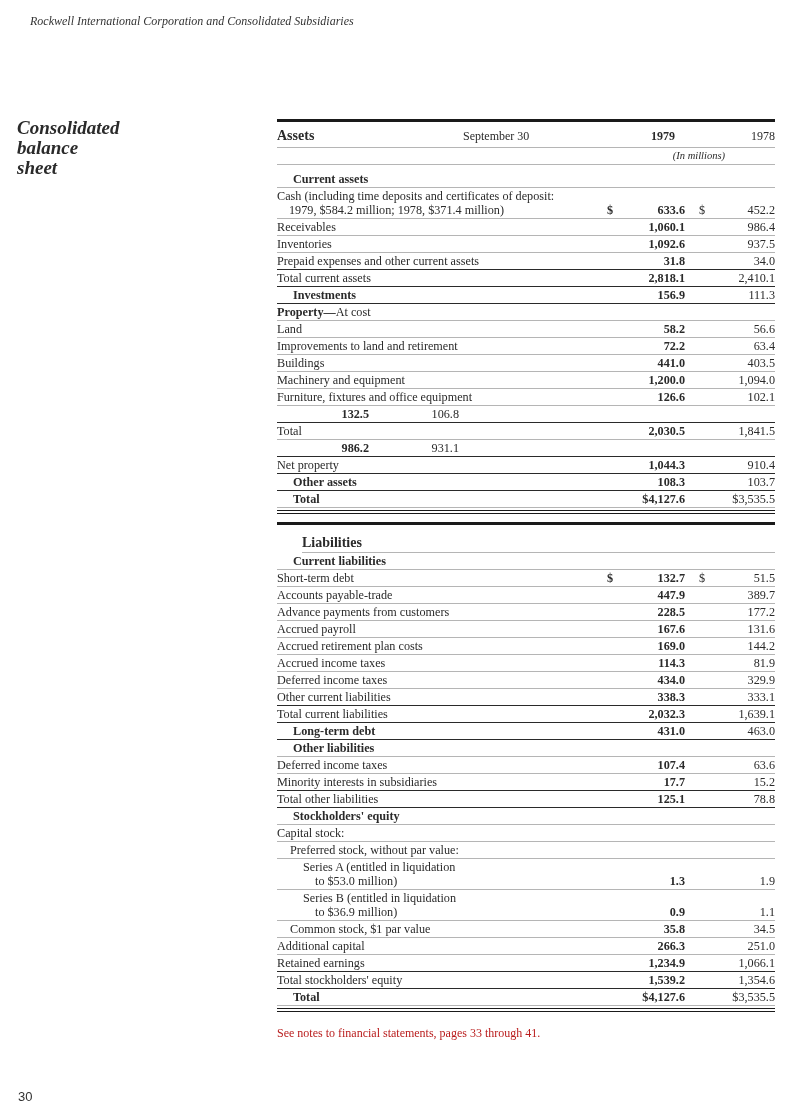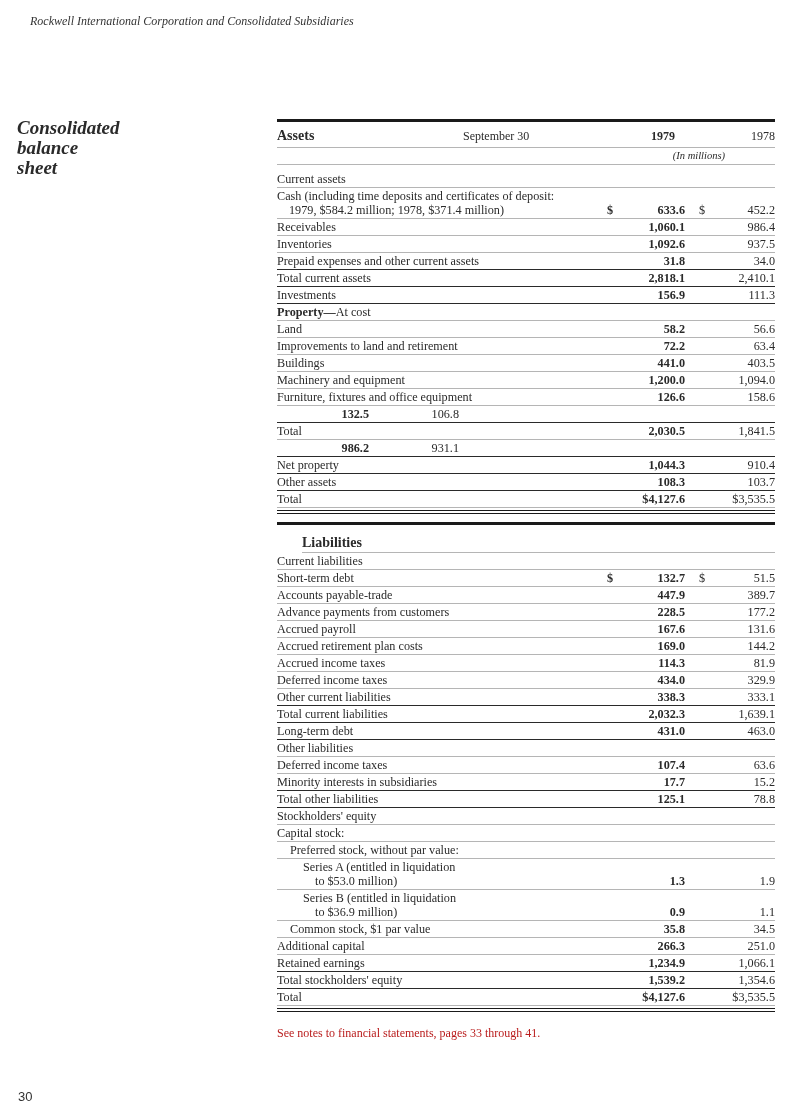--- a/index.html
+++ b/index.html
@@ -17,21 +17,21 @@
   .side-title div { white-space:nowrap; }
   .page-number { position:absolute; left:18px; top:1089px; font-size:13px; color:#333; font-family:"Liberation Sans", sans-serif; }
 
   .sheet { position:absolute; left:277px; width:498px; }
   .thick-rule { height:3px; background:#1a1a1a; }
   .double-rule { border-top:1.5px solid #1a1a1a; margin-top:2px; height:2px; border-bottom:1.5px solid #1a1a1a; }
 
   .row { position:relative; display:flex; align-items:flex-end; border-bottom:1px solid #b5b5b5; font-size:12.2px; line-height:14px; padding:1px 0 1px 0; min-height:15px; box-sizing:border-box; }
   .row.strong-bottom { border-bottom:1.5px solid #2a2a2a; }
   .row .label { flex:1; padding-right:6px; }
-  .row .label.bold { font-weight:normal; }
+  .row .label.bold { font-weight:bold;margin-left:16px; }
   .row .label.indent1 { padding-left:13px; }
   .row .label.indent2 { padding-left:26px; }
   .row .c79 { width:92px; text-align:right; font-weight:bold; padding-right:0; }
   .row .c78 { width:90px; text-align:right; }
   .cell-inner { display:flex; justify-content:space-between; }
   .cell-inner.right { justify-content:flex-end; }
   .dollar { margin-left:14px; }
 
   .header-row { display:flex; align-items:flex-end; padding-top:6px; padding-bottom:3px; border-bottom:1px solid #b5b5b5; }
   .header-row .title { flex:1; font-weight:bold; font-size:14px; }
@@ -252,21 +252,21 @@
         <div class="label">
           <div>Furniture, fixtures and office equipment</div>
         </div>
         <div class="c79">
           <div class="cell-inner right">
             <span>126.6</span>
           </div>
         </div>
         <div class="c78">
           <div class="cell-inner right">
-            <span>158.6</span>
+            <span>102.1</span>
           </div>
         </div>
       </div>
       <div class="row strong-bottom">
         <div class="c79">
           <div class="cell-inner right">
             <span>132.5</span>
           </div>
         </div>
         <div class="c78">

